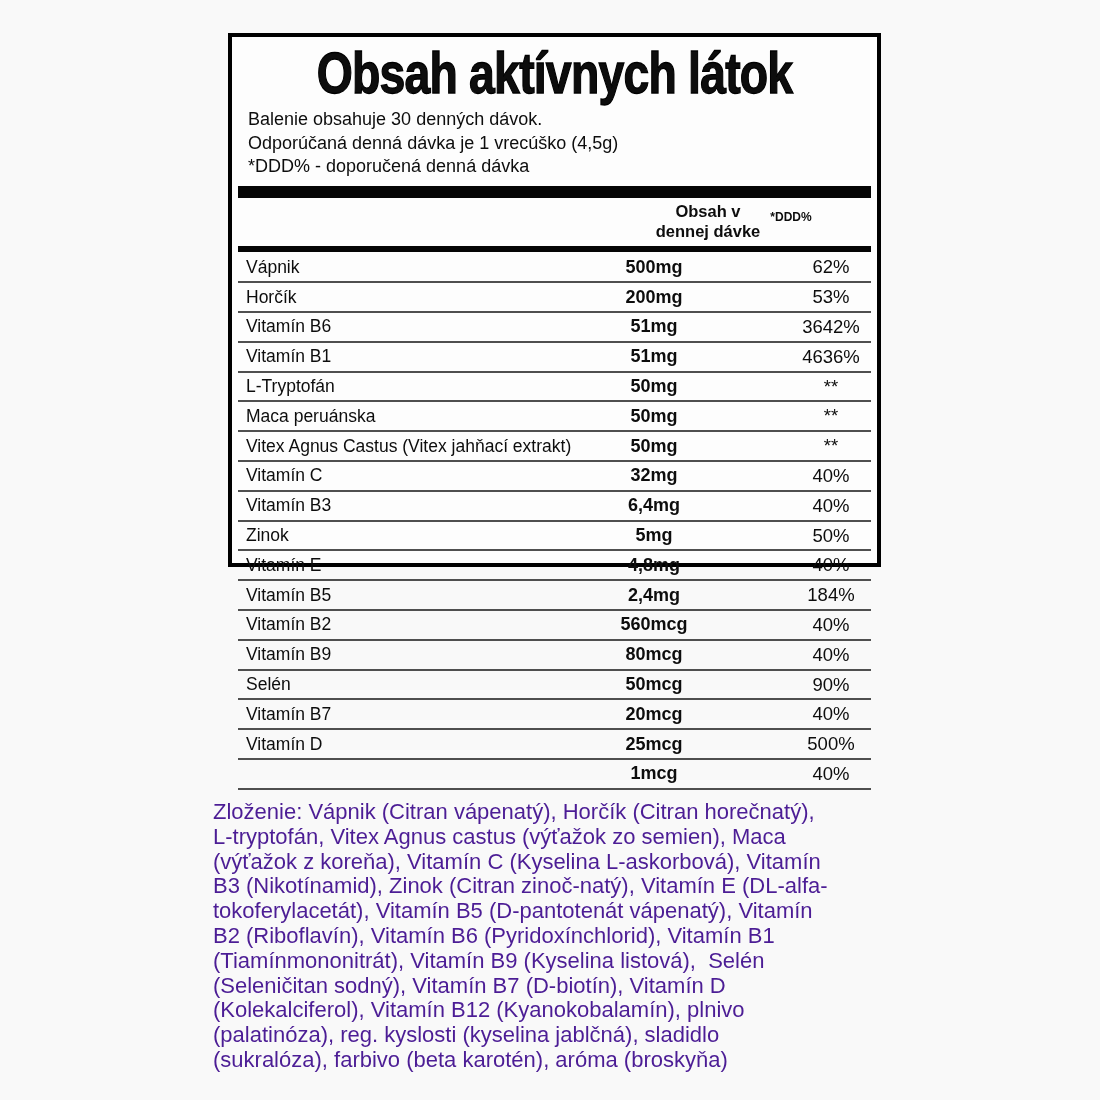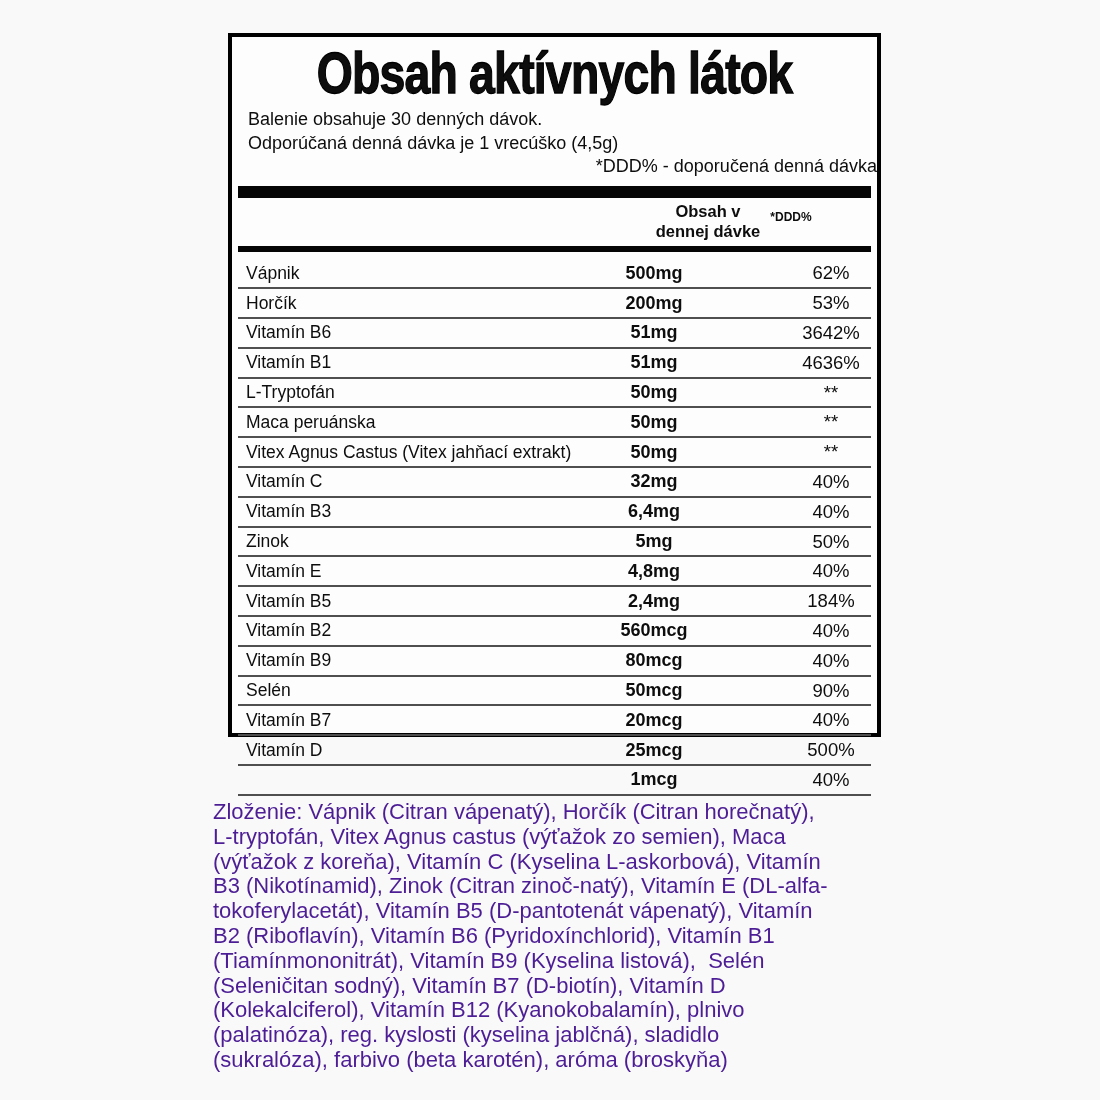--- a/index.html
+++ b/index.html
@@ -18,21 +18,21 @@
     height: 1100px;
     overflow: hidden;
   }
 
   
   .panel {
     position: absolute;
     left: 228px;
     top: 33px;
     width: 653px;
-    height: 704px;
+    height: 534px;
     box-sizing: border-box;
     border: 4px solid #000;
     background: #fdfdfd;
   }
   .panel-title {
     margin: 6px 0 0 0;
     height: 60px;
     line-height: 60px;
     text-align: center;
     font-size: 58px;
@@ -42,21 +42,21 @@
     transform: scaleX(0.8);
     transform-origin: 50% 50%;
     white-space: nowrap;
   }
   .intro {
     margin: 5px 0 0 16px;
     font-size: 18px;
     line-height: 23.5px;
   }
   .intro p { margin: 0; white-space: nowrap; }
-  .notes { display: flex; gap: 40px; justify-content: flex-end; }
+  .notes { display: flex; gap: 40px; }
 
   .bar {
     margin: 0 6px;
     background: #050505;
   }
   .bar-thick { height: 12px; margin-top: 7px; }
   .bar-thin  { height: 6px; }
 
   .thead {
     position: relative;
@@ -76,21 +76,21 @@
   .th-ddd {
     position: absolute;
     right: 4px;
     top: 12px;
     width: 120px;
     text-align: center;
     font-size: 12px;
     font-weight: bold;
   }
 
-  .rows { margin: 8px 6px; }
+  .rows { margin: 2px 6px; }
   .row {
     display: grid;
     grid-template-columns: 1fr 134px 70px 80px;
     align-items: center;
     height: 29.8px;
     box-sizing: border-box;
     border-bottom: 2px solid #4f4f4f;
   }
   .c-name   { padding-left: 8px; font-size: 17.5px; white-space: nowrap; }
   .c-amount { grid-column: 2; text-align: center; font-size: 18px; white-space: nowrap; font-weight: bold; }

